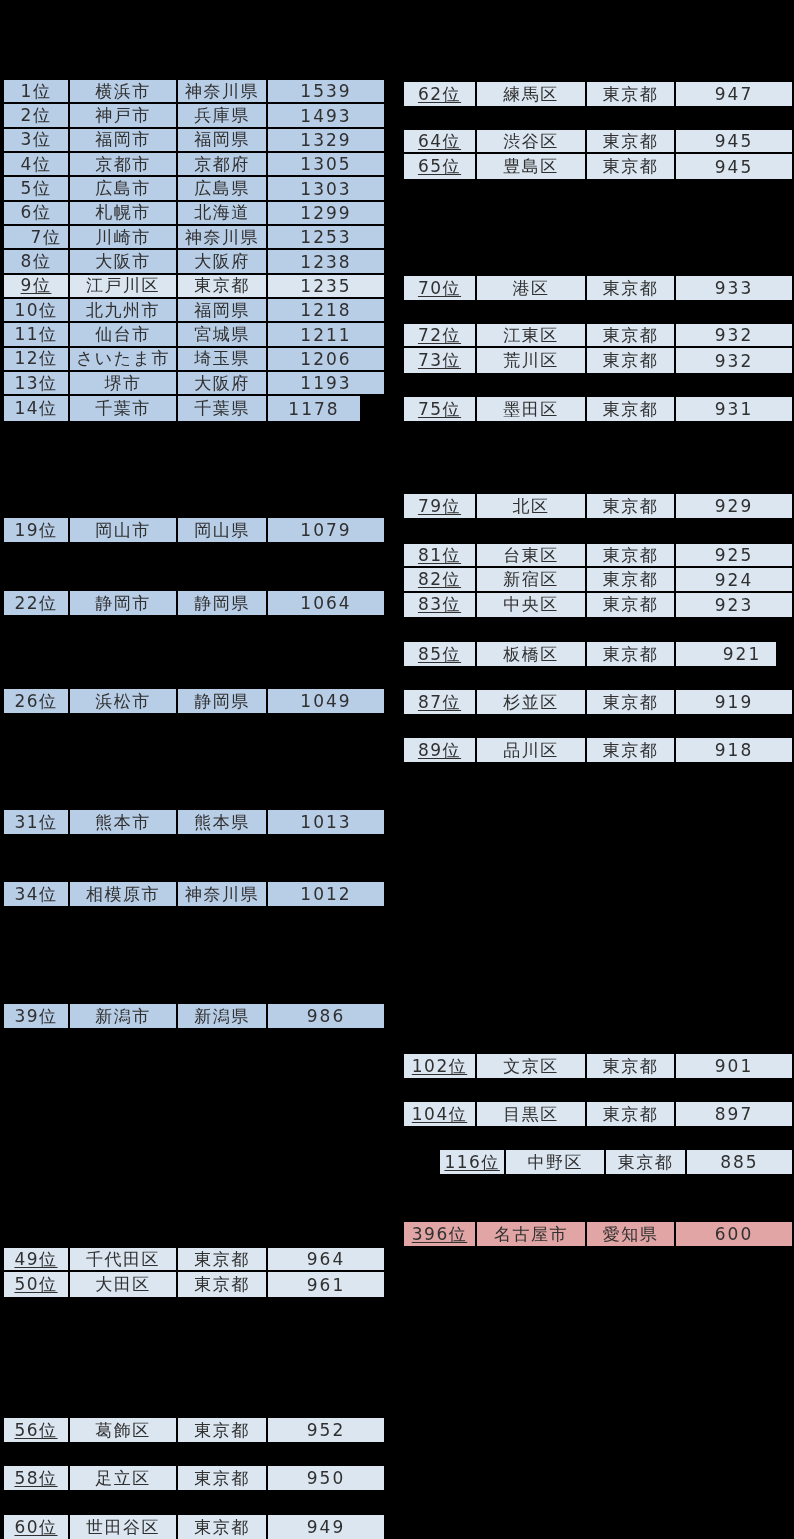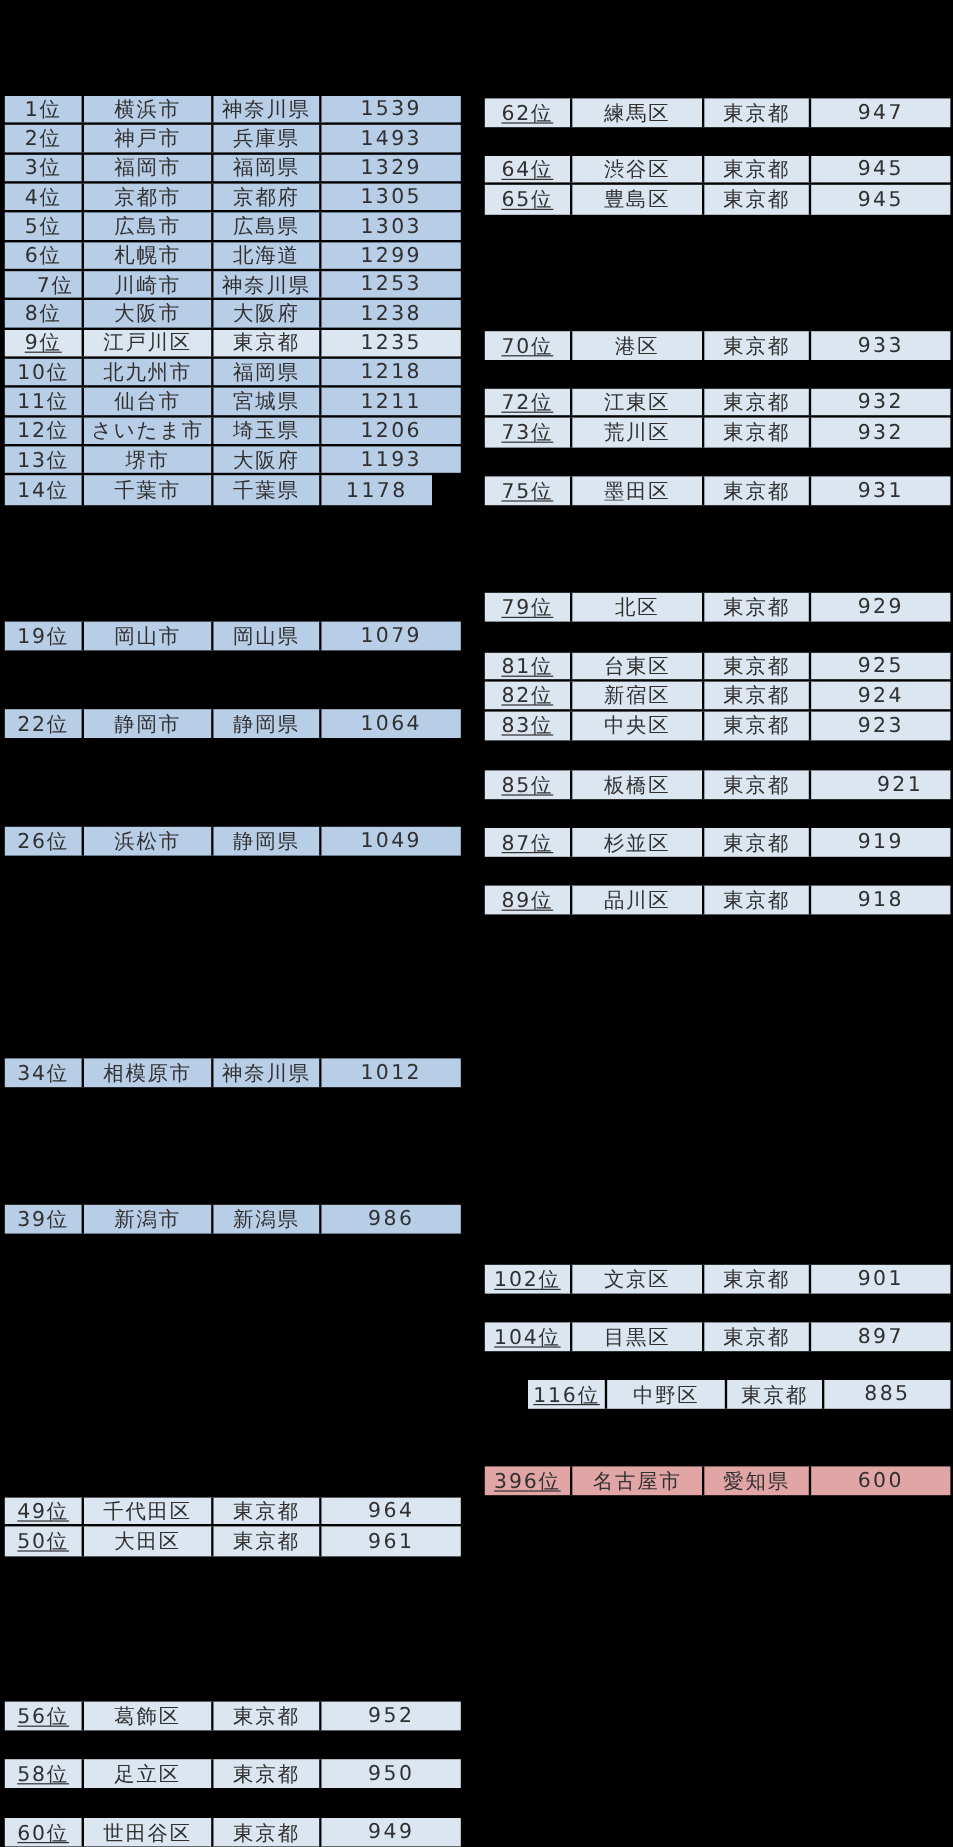--- a/index.html
+++ b/index.html
@@ -158,20 +158,28 @@
   </div>
     </div>
     <div class="block" style="left: 2px; top: 687px; width: 384px;">
       <div class="row city">
     <div class="cell rank" style="width: 66px;">26位</div>
     <div class="cell name" style="width: 108px;">浜松市</div>
     <div class="cell pref" style="width: 90px;">静岡県</div>
     <div class="cell value" style="width: 116px;">1049</div>
   </div>
     </div>
+    <div class="block" style="left: 2px; top: 808px; width: 384px;">
+      <div class="row city">
+    <div class="cell rank" style="width: 66px;">31位</div>
+    <div class="cell name" style="width: 108px;">熊本市</div>
+    <div class="cell pref" style="width: 90px;">熊本県</div>
+    <div class="cell value" style="width: 116px;">1013</div>
+  </div>
+    </div>
     <div class="block" style="left: 2px; top: 880px; width: 384px;">
       <div class="row city">
     <div class="cell rank" style="width: 66px;">34位</div>
     <div class="cell name" style="width: 108px;">相模原市</div>
     <div class="cell pref" style="width: 90px;">神奈川県</div>
     <div class="cell value" style="width: 116px;">1012</div>
   </div>
     </div>
     <div class="block" style="left: 2px; top: 1002px; width: 384px;">
       <div class="row city">
@@ -297,21 +305,21 @@
     <div class="cell name" style="width: 110px;">中央区</div>
     <div class="cell pref" style="width: 89px;">東京都</div>
     <div class="cell value" style="width: 116px;">923</div>
   </div>
     </div>
     <div class="block" style="left: 402px; top: 640px; width: 392px;">
       <div class="row ward">
     <div class="cell rank" style="width: 73px;">85位</div>
     <div class="cell name" style="width: 110px;">板橋区</div>
     <div class="cell pref" style="width: 89px;">東京都</div>
-    <div class="cell value" style="width: 116px; padding-left: 32px;">921</div>
+    <div class="cell value" style="width: 100px; padding-left: 32px;">921</div>
   </div>
     </div>
     <div class="block" style="left: 402px; top: 688px; width: 392px;">
       <div class="row ward">
     <div class="cell rank" style="width: 73px;">87位</div>
     <div class="cell name" style="width: 110px;">杉並区</div>
     <div class="cell pref" style="width: 89px;">東京都</div>
     <div class="cell value" style="width: 116px;">919</div>
   </div>
     </div>

